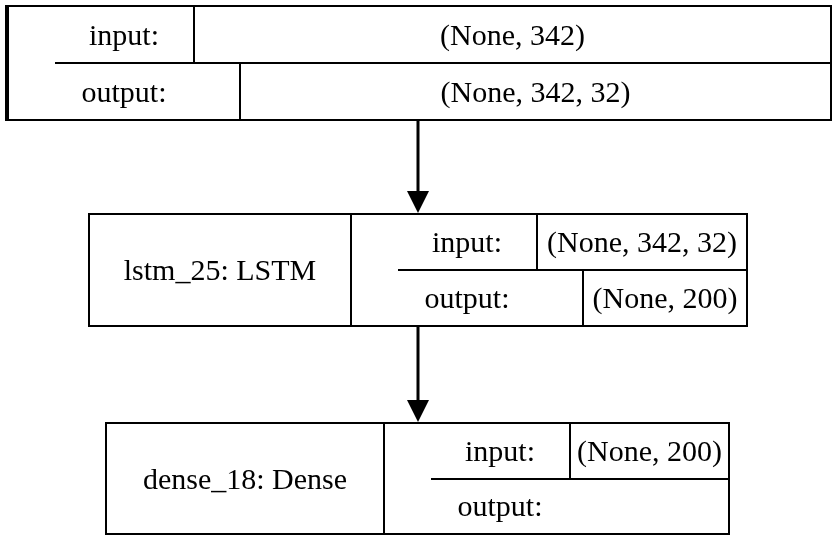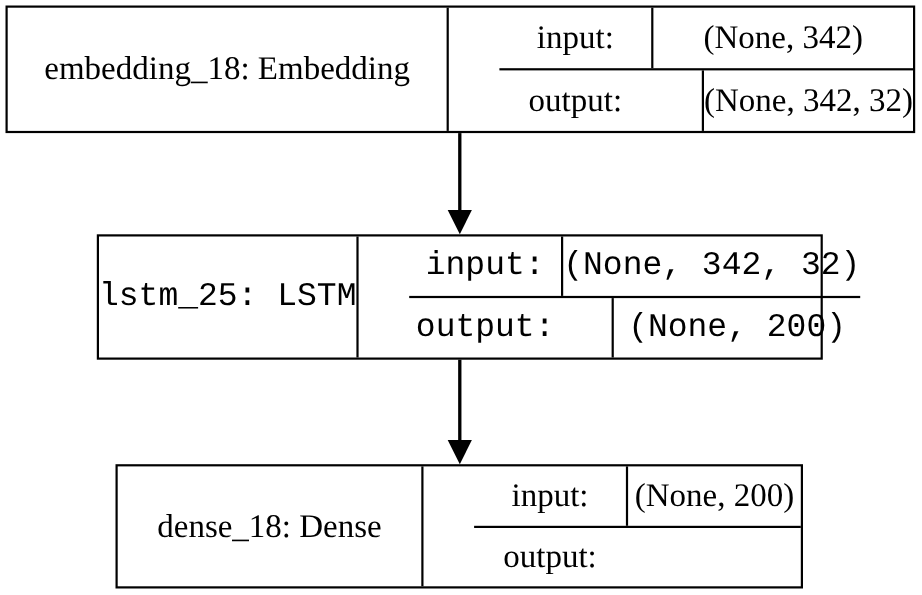--- a/index.html
+++ b/index.html
@@ -61,21 +61,21 @@
     display: flex;
     align-items: center;
     justify-content: center;
     white-space: nowrap;
     border-left: 2px solid #000000;
     box-sizing: border-box;
   }
   
   .box-0 { left: 5px;   top: 5px;   width: 827px; height: 116px; }
   .box-0 .name-cell { width: 423px; }
-  .box-1 { left: 88px;  top: 213px; width: 660px; height: 114px; font-family: Liberation Mono, monospace; }
+  .box-1 { left: 88px;  top: 213px; width: 660px; height: 114px; }
   .box-1 .name-cell { width: 260px; }
   .box-2 { left: 105px; top: 422px; width: 625px; height: 113px; }
   .box-2 .name-cell { width: 276px; }
   
   .arrow {
     position: absolute;
     width: 24px;
   }
   .arrow-line {
     position: absolute;
@@ -100,21 +100,20 @@
   .arrow-0 .arrow-line { height: 72px; }
   .arrow-1 { left: 406px; top: 327px; height: 95px; }
   .arrow-1 .arrow-line { height: 75px; }
 </style>
 </head>
 <body>
 
 <div class="canvas">
 
   <div class="layer-box box-0">
-    <div class="name-cell">embedding_18: Embedding</div>
     <div class="io-grid">
       <div class="io-row row-input">
         <div class="io-label">input:</div>
         <div class="io-shape">(None, 342)</div>
       </div>
       <div class="io-row row-output">
         <div class="io-label">output:</div>
         <div class="io-shape">(None, 342, 32)</div>
       </div>
     </div>

